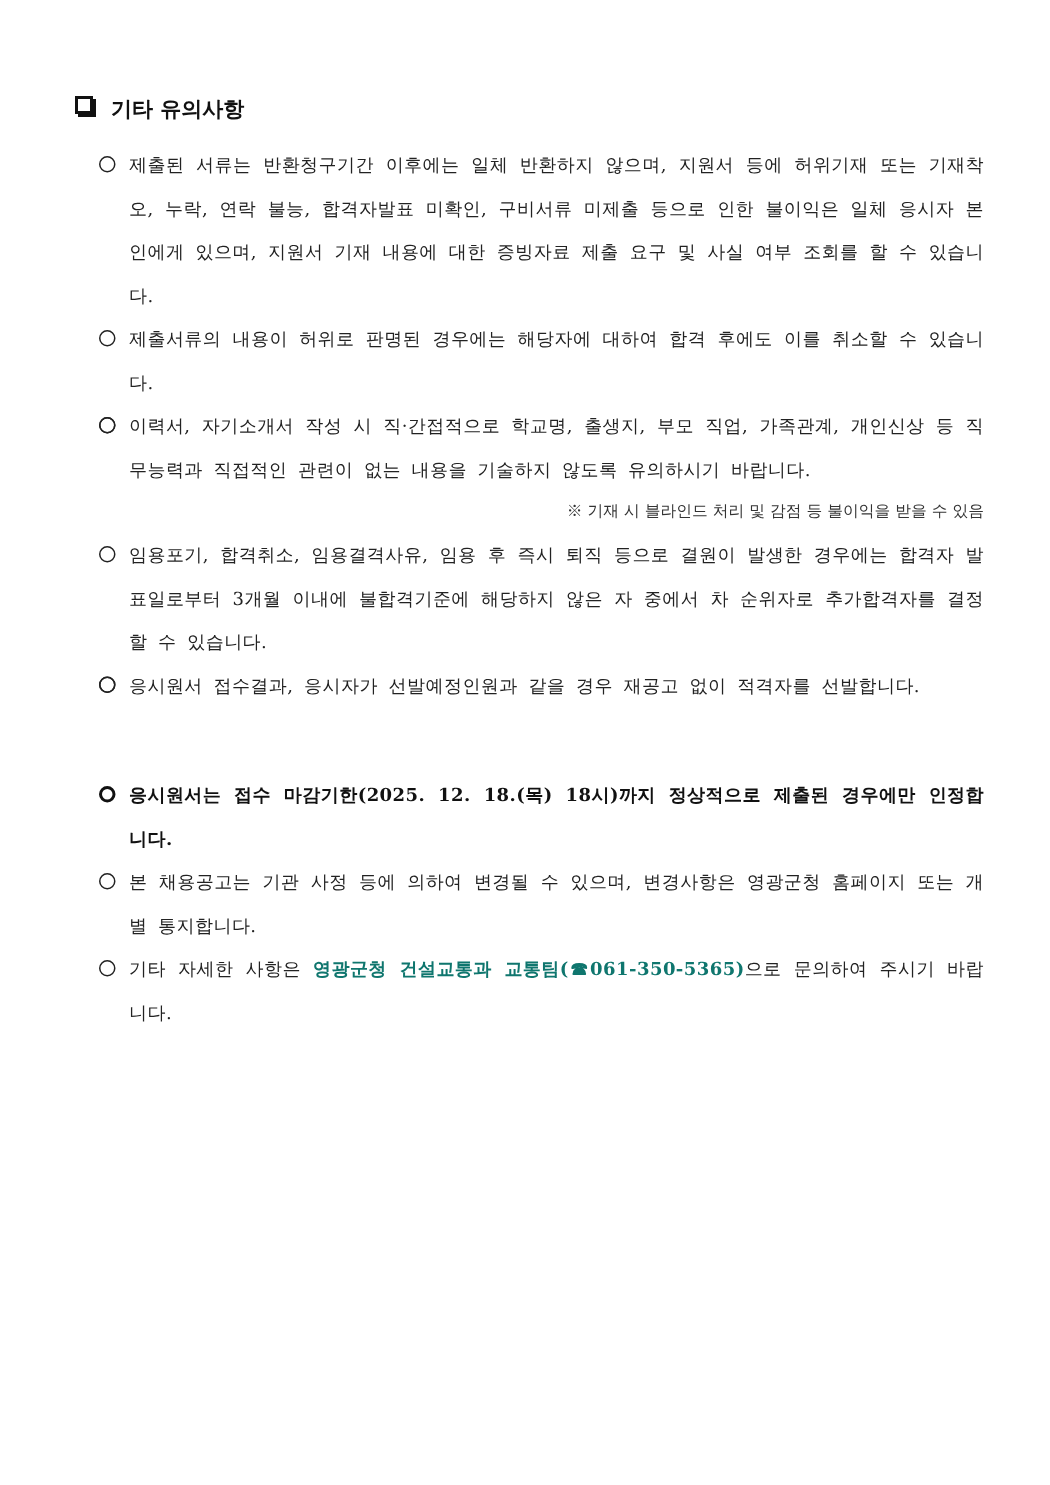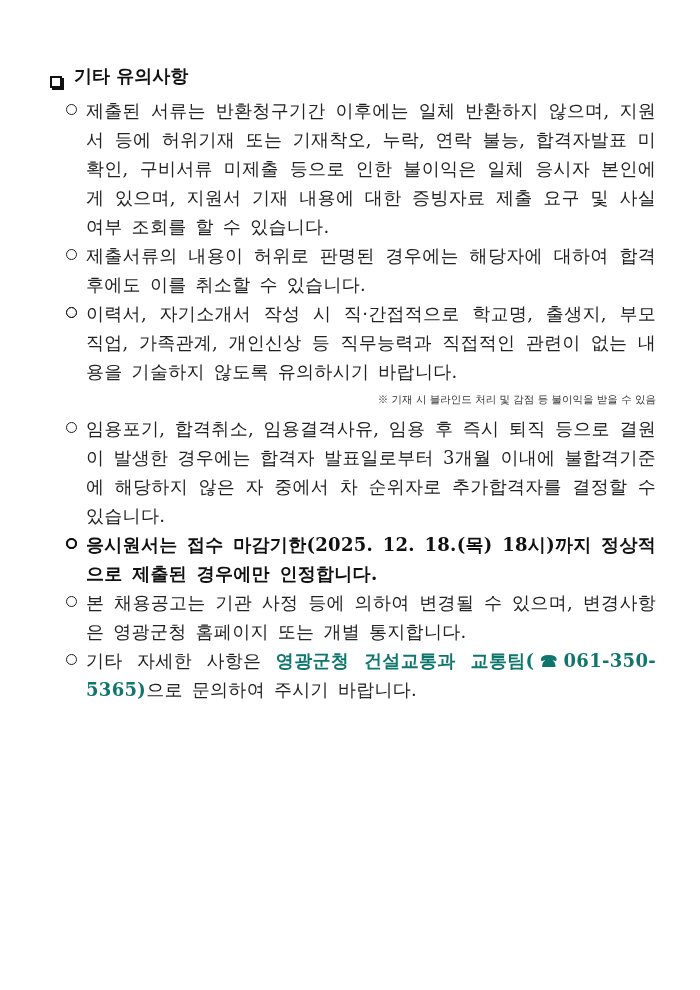--- a/index.html
+++ b/index.html
@@ -3,34 +3,34 @@
 <meta charset="utf-8">
 <style>
   html, body { margin: 0; padding: 0; }
   body {
     width: 700px; height: 990px; background: #ffffff; position: relative; overflow: hidden;
     font-family: "DejaVu Serif", "Liberation Serif", serif; color: #222;
   }
   .section-title {
     position: absolute; left: 50px; top: 64px;
     font-family: "DejaVu Sans", sans-serif;
-    font-size: 18px; font-weight: bold; color: #111;
-    display: flex; align-items: flex-end;
+    font-size: 14px; font-weight: bold; color: #111;
+    display: flex; align-items: flex-start;
   }
   .box-icon {
     display: inline-block; width: 12px; height: 12px;
     border: 2px solid #111; box-shadow: 2px 2px 0 #111;
     margin-right: 12px; box-sizing: border-box;
   }
   .items { position: absolute; left: 66px; top: 96px; width: 590px; }
-  .item { position: relative; padding-left: 20px; font-size: 18px; line-height: 29px;
+  .item { position: relative; padding-left: 20px; font-size: 12px; line-height: 29px;
     text-align: justify; letter-spacing: 0.3px; word-spacing: 3px; margin-bottom: 0px; }
   .bullet { position: absolute; left: 0; top: 8px; width: 11px; height: 11px;
     border: 1.6px solid #222; border-radius: 50%; box-sizing: border-box; }
-  .item.bold { font-weight: bold; color: #111; }
+  .item.bold { font-weight: bold; color: #111; margin-top: 44px; }
   .bold-bullet { border-width: 2.2px; border-color: #111; }
   .note { font-size: 10.5px; padding-left: 26px; line-height: 26px; color: #333; margin-bottom: 2px; text-align: right; }
   b.em { font-weight: bold; color: #0f766e; }
 </style>
 </head>
 <body>
 
 <div class="section-title">
   <span class="box-icon"></span>
   <span>기타 유의사항</span>
@@ -53,20 +53,24 @@
     <span>이력서, 자기소개서 작성 시 직·간접적으로 학교명, 출생지, 부모 직업, 가족관계, 개인신상 등 직무능력과 직접적인 관련이 없는 내용을 기술하지 않도록 유의하시기 바랍니다.</span>
   </div>
   <div class="note">※ 기재 시 블라인드 처리 및 감점 등 불이익을 받을 수 있음</div>
   <div class="item">
     <span class="bullet"></span>
     <span>임용포기, 합격취소, 임용결격사유, 임용 후 즉시 퇴직 등으로 결원이 발생한 경우에는 합격자 발표일로부터 3개월 이내에 불합격기준에 해당하지 않은 자 중에서 차 순위자로 추가합격자를 결정할 수 있습니다.</span>
   </div>
   <div class="item">
     <span class="bullet"></span>
   </div>
+  <div class="item">
+    <span class="bullet"></span>
+    <span>응시원서 접수결과, 응시자가 선발예정인원과 같을 경우 재공고 없이 적격자를 선발합니다.</span>
+  </div>
   <div class="item bold">
     <span class="bullet bold-bullet"></span>
     <span>응시원서는 접수 마감기한(2025. 12. 18.(목) 18시)까지 정상적으로 제출된 경우에만 인정합니다.</span>
   </div>
   <div class="item">
     <span class="bullet"></span>
     <span>본 채용공고는 기관 사정 등에 의하여 변경될 수 있으며, 변경사항은 영광군청 홈페이지 또는 개별 통지합니다.</span>
   </div>
   <div class="item">
     <span class="bullet"></span>

